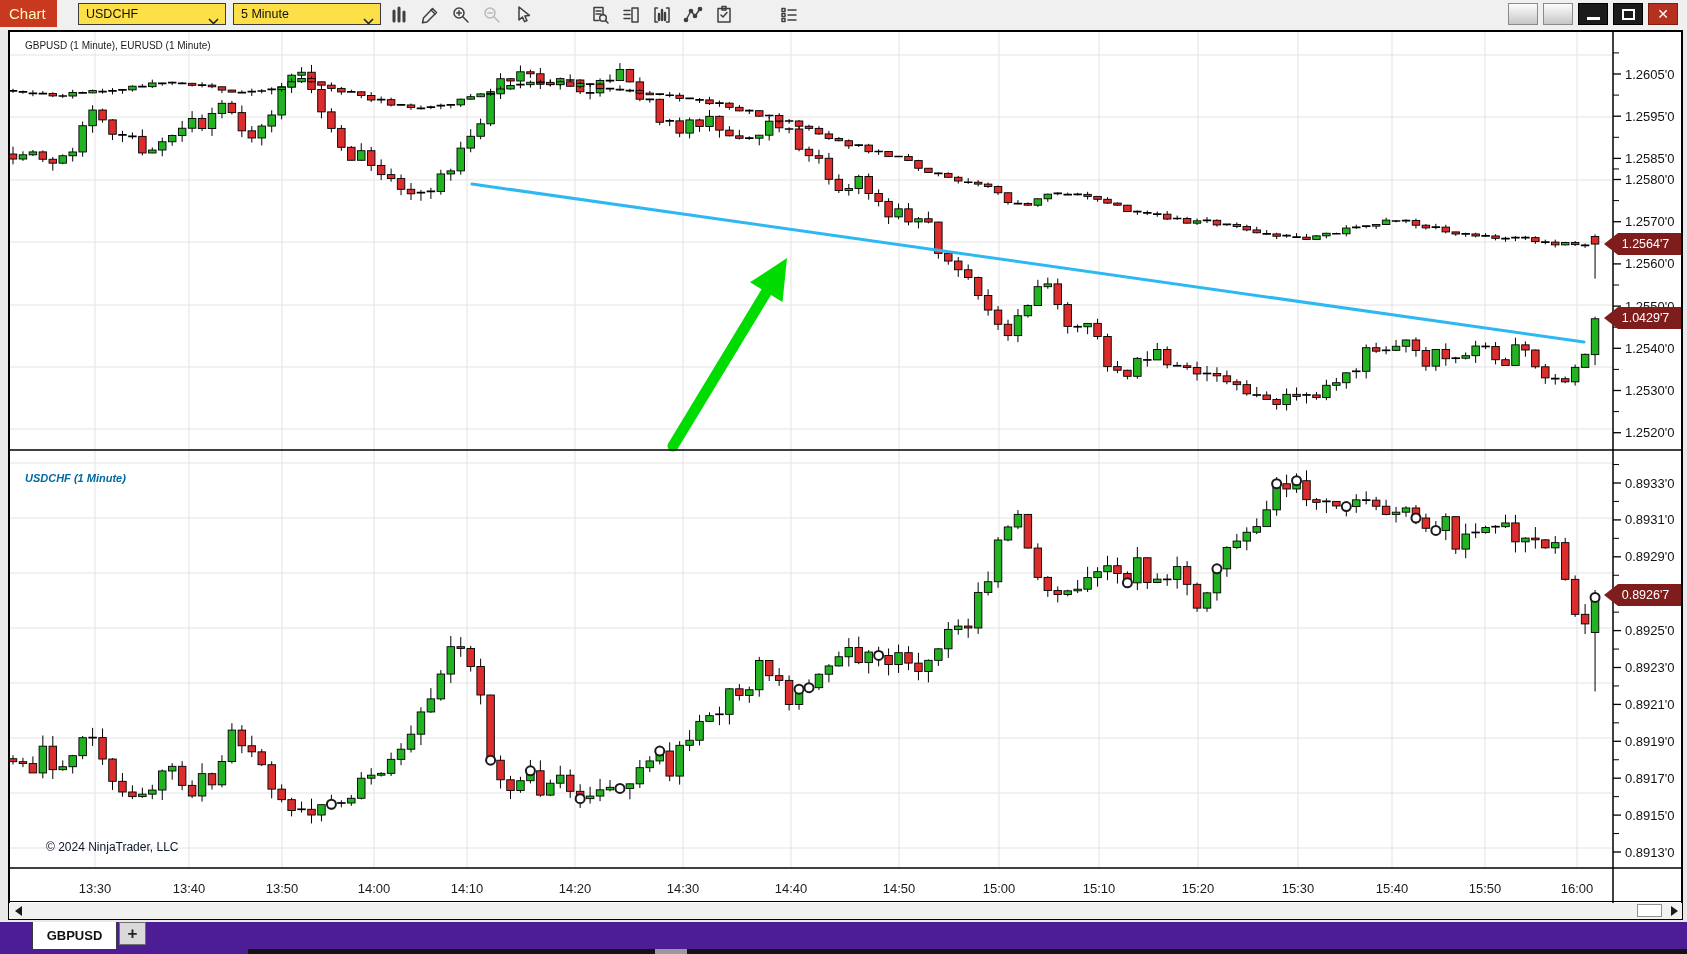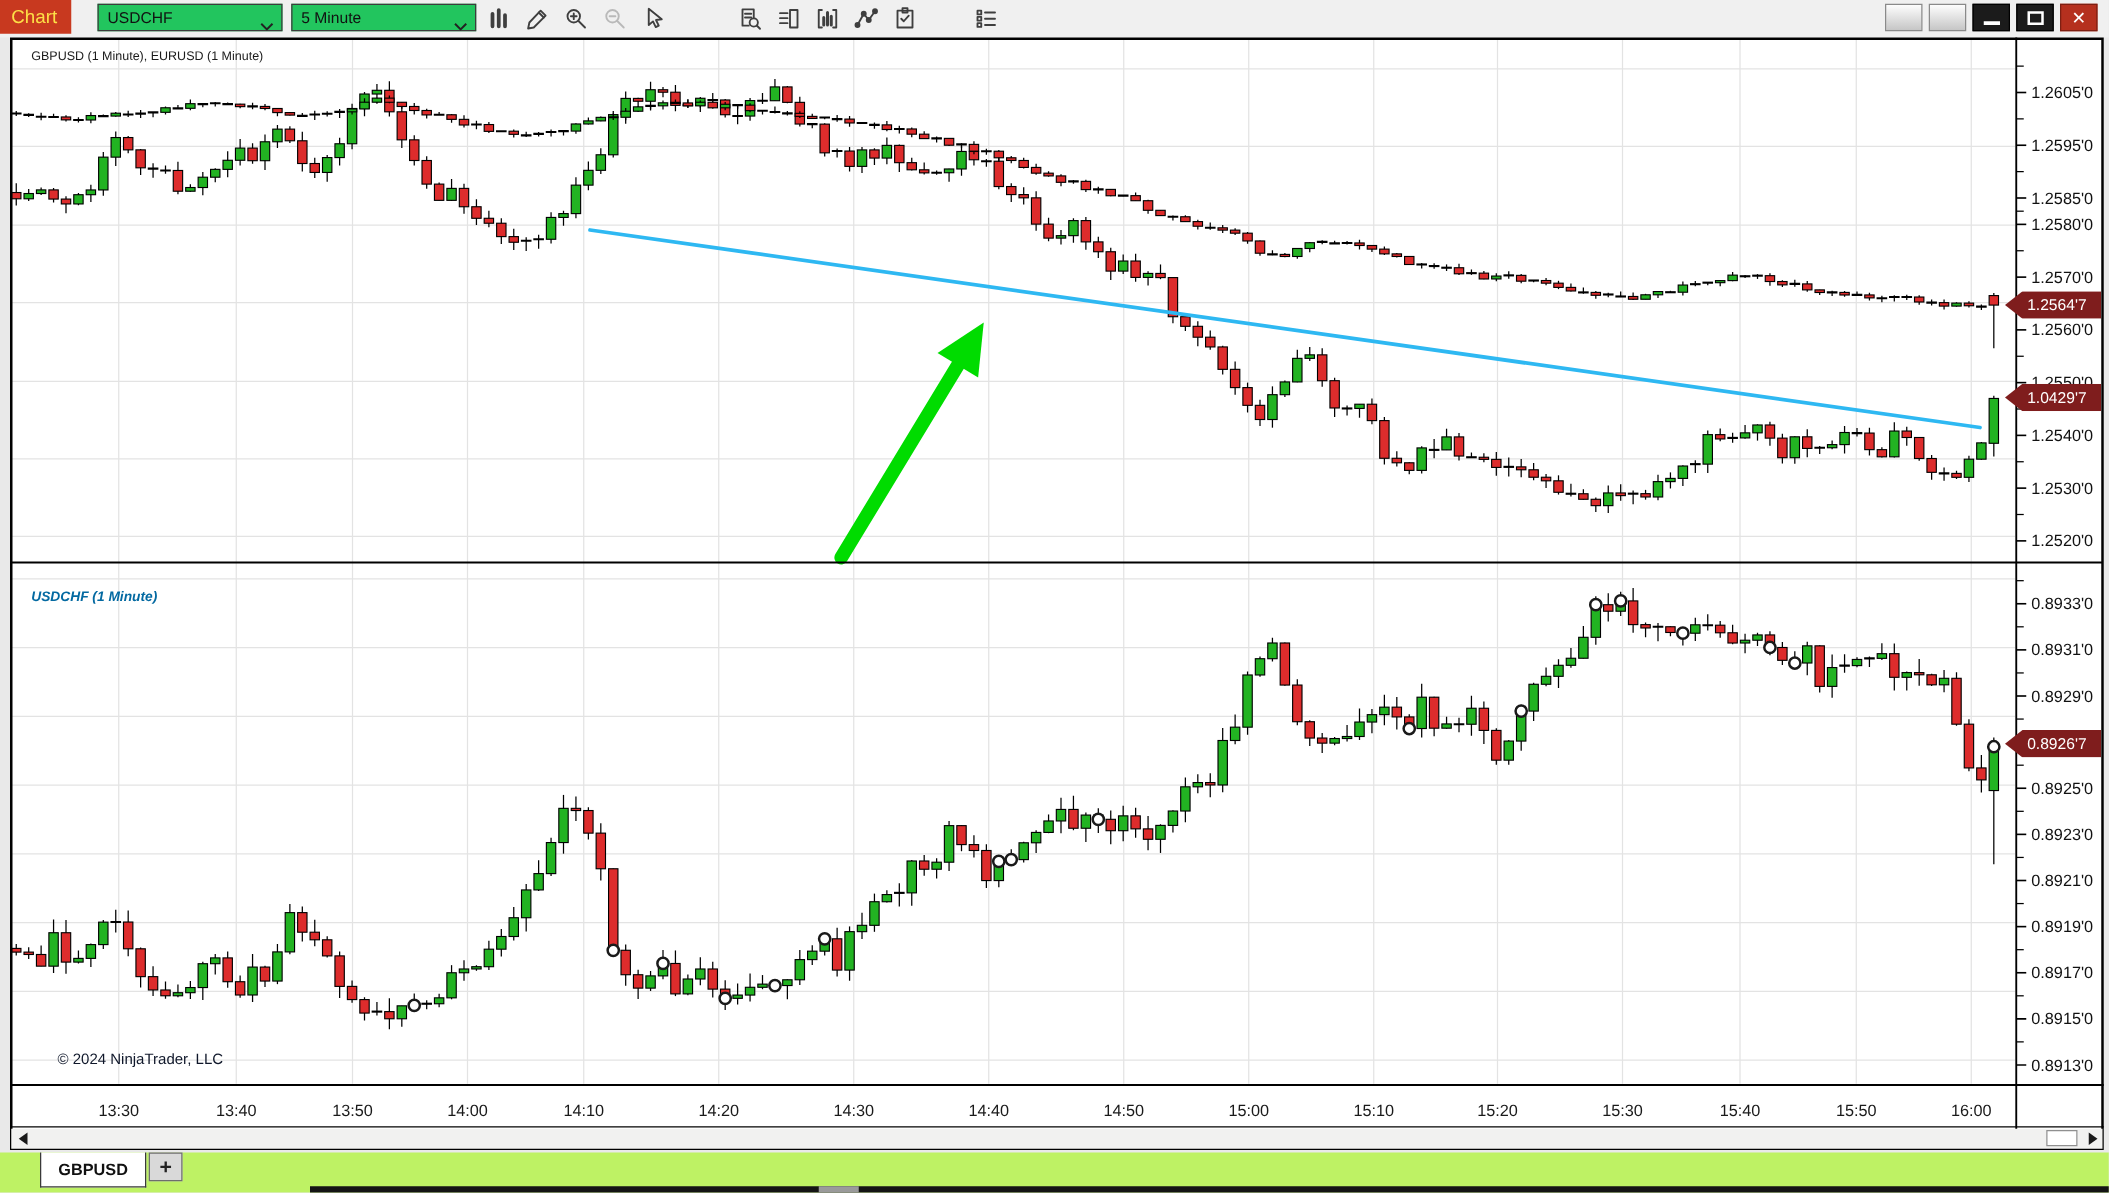--- a/index.html
+++ b/index.html
@@ -1,22 +1,22 @@
 <!DOCTYPE html>
 <html><head>
 <meta charset="utf-8">
 <style>
   html,body{margin:0;padding:0;width:1687px;height:954px;overflow:hidden;
     font-family:"Liberation Sans","DejaVu Sans",sans-serif;background:#e9e9e9;}
   #window{position:absolute;left:0;top:0;width:1687px;height:954px;background:#e9e9e9;}
   
   #toolbar{position:absolute;left:0;top:0;width:1687px;height:30px;background:#f0f0f0;}
   #chart-btn{position:absolute;left:0;top:0;width:57px;height:27px;background:#c8391f;
-    color:#fde047;font-size:15px;line-height:27px;padding-left:9px;box-sizing:border-box;}
-  .dropdown{position:absolute;top:3px;height:22px;background:#22c55e;border:1px solid #3c3c3c;
+    color:#fef9c3;font-size:15px;line-height:27px;padding-left:9px;box-sizing:border-box;}
+  .dropdown{position:absolute;top:3px;height:22px;background:#fde047;border:1px solid #3c3c3c;
     box-sizing:border-box;font-size:12.5px;color:#111;line-height:20px;padding-left:7px;}
   #dd-instrument{left:78px;width:148px;}
   #dd-interval{left:233px;width:148px;}
   .dd-chev{position:absolute;right:6px;top:7px;}
   #icon-row{position:absolute;left:388px;top:4px;height:22px;display:flex;align-items:center;}
   .tb-icon{width:22px;height:22px;margin-right:9px;display:inline-flex;align-items:center;justify-content:center;}
   .tb-icon svg{stroke:#3f3f3f;fill:none;stroke-width:1.5;stroke-linecap:round;stroke-linejoin:round;}
   .tb-icon.disabled svg{stroke:#b9b9b9;}
   .gap-l{margin-left:46px;}
   .gap-m{margin-left:34px;}
@@ -37,21 +37,21 @@
   .price-badge{position:absolute;left:1604px;width:77px;height:22px;background:#7f1d1d;color:#fff;
     font-size:12.5px;line-height:22px;text-align:center;z-index:3;
     clip-path:polygon(0 50%,14px 0,100% 0,100% 100%,14px 100%);padding-left:6px;box-sizing:border-box;}
   
   #hscroll{position:absolute;left:9px;top:903px;width:1673px;height:16px;background:#f1f1f0;z-index:2;}
   .scroll-arrow{position:absolute;top:3px;width:0;height:0;border-top:5px solid transparent;border-bottom:5px solid transparent;}
   #scroll-left{left:6px;border-right:7px solid #1a1a1a;}
   #scroll-right{right:4px;border-left:7px solid #1a1a1a;}
   #scroll-thumb{position:absolute;left:1628px;top:1px;width:25px;height:13px;background:#fff;border:1px solid #909090;box-sizing:border-box;}
   
-  #tabbar{position:absolute;left:0;top:922px;width:1687px;height:32px;background:#bef264;z-index:2;}
+  #tabbar{position:absolute;left:0;top:922px;width:1687px;height:32px;background:#4c1d95;z-index:2;}
   #tab-active{position:absolute;left:32px;top:0;width:85px;height:28px;background:#fff;
     border:1px solid #3a3a3a;border-top:none;box-sizing:border-box;font-size:13px;font-weight:bold;
     color:#111;text-align:center;line-height:27px;}
   #tab-add{position:absolute;left:119px;top:0;width:27px;height:23px;background:#d9d9d9;
     border:1px solid #6e6e6e;box-sizing:border-box;font-size:17px;font-weight:bold;color:#222;
     text-align:center;line-height:21px;}
   #dark-strip{position:absolute;left:248px;top:949px;width:1439px;height:5px;background:#141414;z-index:4;}
   #dark-notch{position:absolute;left:655px;top:949px;width:32px;height:5px;background:#9a9a9a;z-index:5;}
 </style>
 </head>

